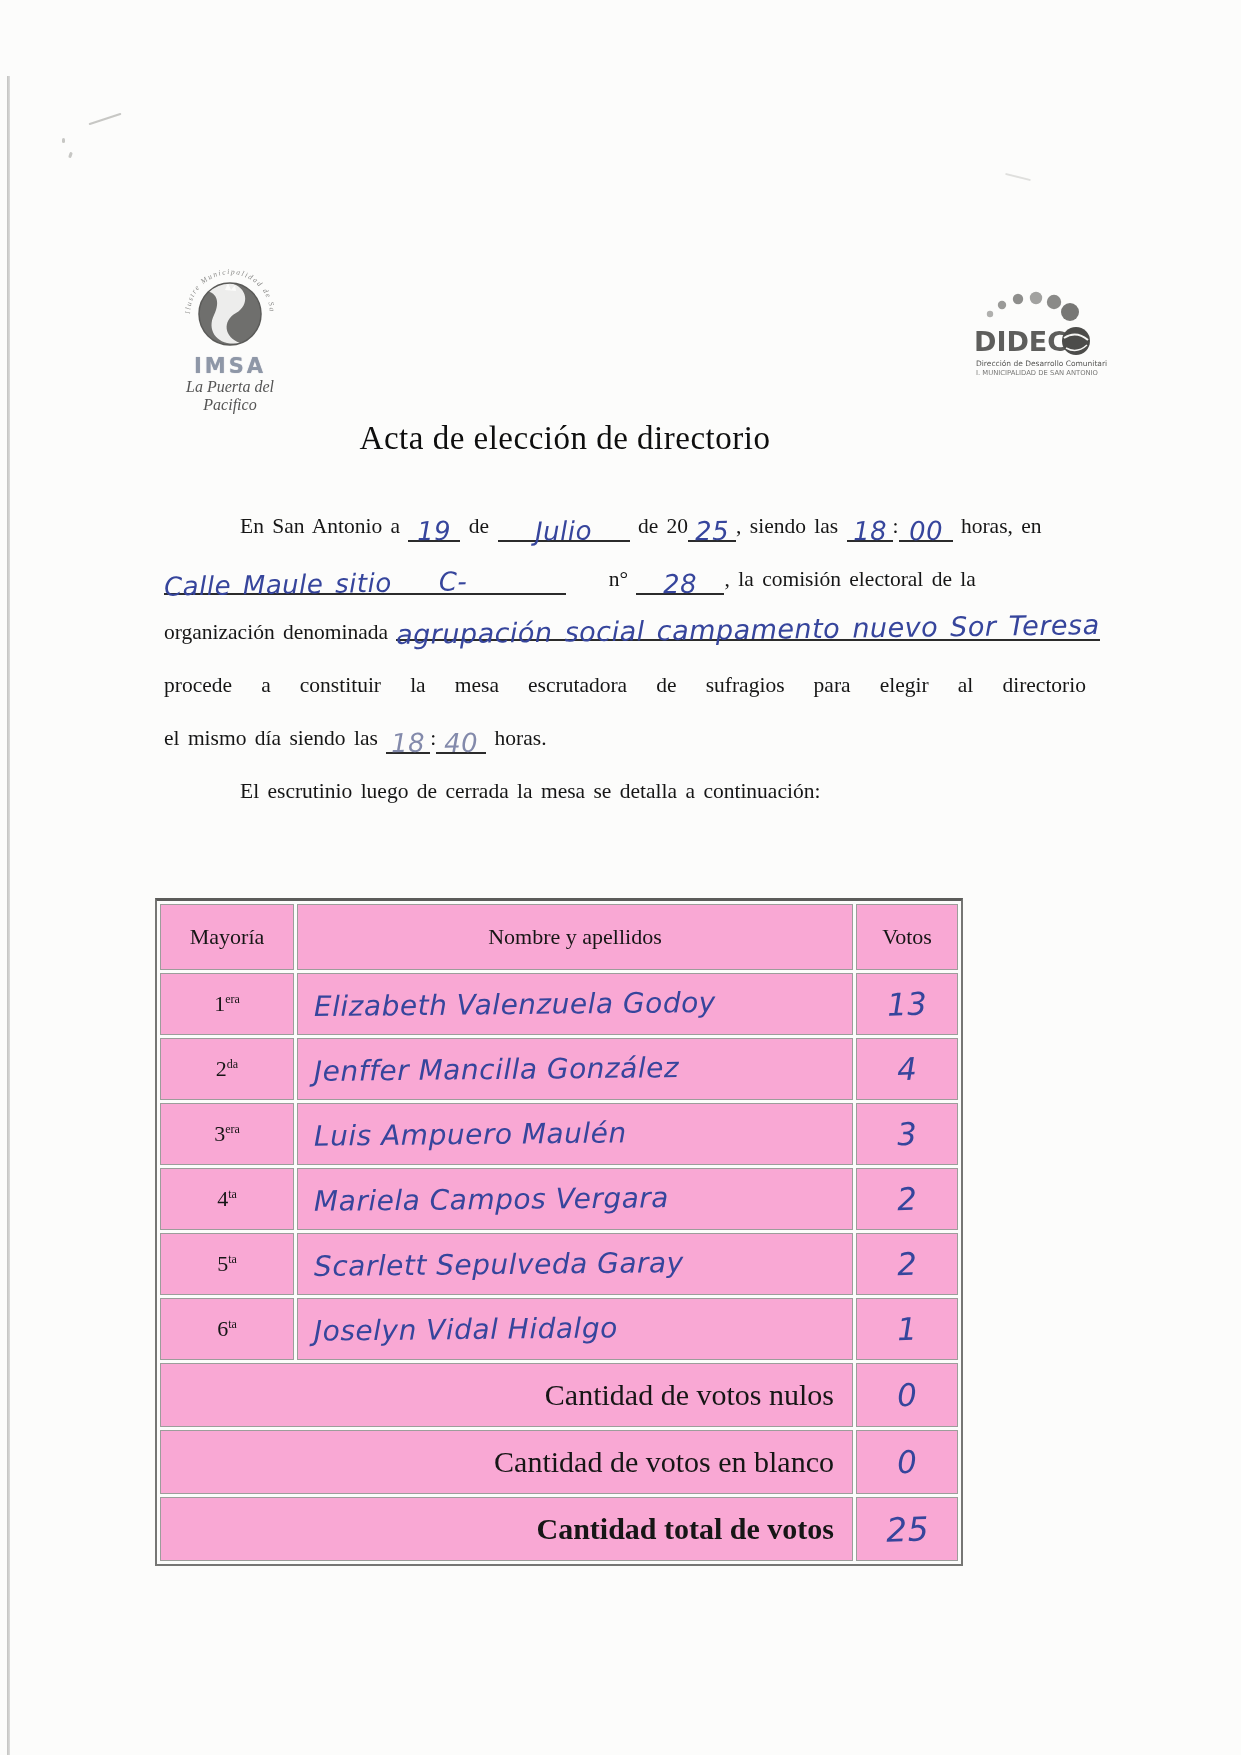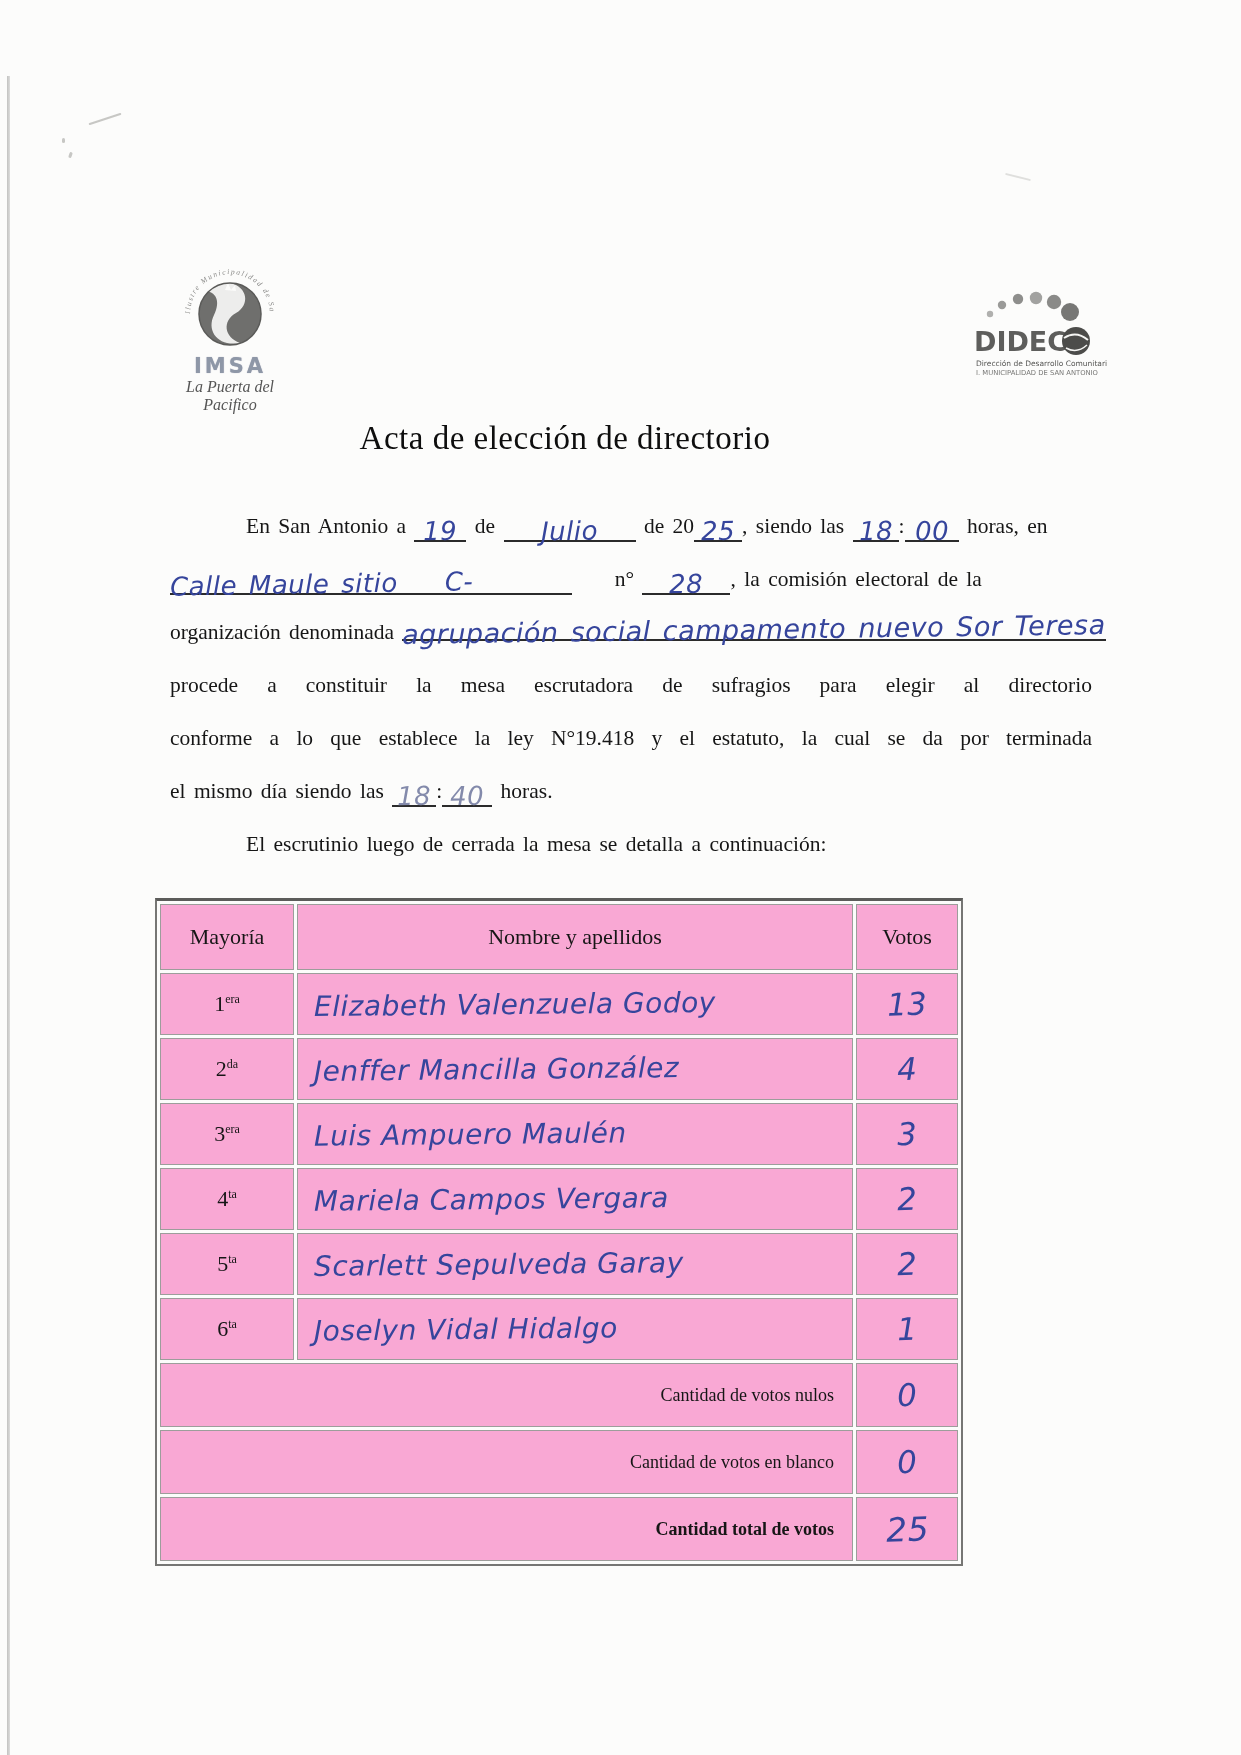--- a/index.html
+++ b/index.html
@@ -29,21 +29,21 @@
   .imsa-tagline { font-style:italic; font-size:16px; color:#555; margin-top:0;
     font-family:"Liberation Serif", serif; }
   .dideco { position:absolute; left:942px; top:288px; width:165px; }
 
   
   .title { position:absolute; left:105px; top:420px; width:920px;
     text-align:center; font-size:33px; font-weight:normal; color:#0e0e0e;
     letter-spacing:.5px; }
 
   
-  .para { position:absolute; left:170px; top:500px; width:922px;
+  .para { position:absolute; left:164px; top:500px; width:922px;
     font-size:21.5px; line-height:53px; word-spacing:3px; }
   .pline { white-space:nowrap; }
   .indent { padding-left:76px; }
   .just { text-align:justify; text-align-last:justify; white-space:normal; }
   .hw { font-family:"DejaVu Sans", sans-serif; font-style:italic;
     color:#36459c; white-space:pre; letter-spacing:.5px; }
   .blank { display:inline-flex; justify-content:center; align-items:flex-end;
     border-bottom:2px solid #2b2b2b; height:32px; vertical-align:-7px;
     position:relative; }
   .blank .hw { font-size:26px; line-height:24px; margin-bottom:-3px;
@@ -66,21 +66,21 @@
   table.results th, table.results td { border:1px solid #9d9d9b; background:#f9a8d4; }
   th.h-mayoria { width:134px; height:66px; font-size:22px; font-weight:normal; }
   th.h-nombre { width:556px; font-size:22px; font-weight:normal; }
   th.h-votos { width:102px; font-size:22px; font-weight:normal; }
   td.ord { text-align:center; font-size:22px; height:62px; }
   td.ord sup { font-size:12px; }
   td.name { padding-left:16px; }
   td.name .hw { font-size:28px; transform:rotate(-0.6deg); display:inline-block; }
   td.votes { text-align:center; }
   td.votes .hw { font-size:31px; display:inline-block; transform:rotate(-2deg); }
-  td.sumlabel { text-align:right; padding-right:18px; font-size:18px; height:64px; }
+  td.sumlabel { text-align:right; padding-right:18px; font-size:30px; height:64px; }
   tr.total td.sumlabel { font-weight:bold; }
   tr.total td.votes .hw { font-size:33px; }
   sup { line-height:0; }
 </style>
 </head>
 <body>
 
 <div class="page">
 
   <div class="scan-left-edge"></div>
@@ -163,21 +163,20 @@
     </div>
 
     <div class="pline flexline">
       <span>organización denominada</span>
       <span class="blank b-org">
           <span class="hw">agrupación social campamento nuevo Sor Teresa</span>
         </span>
     </div>
 
     <div class="pline just">procede a constituir la mesa escrutadora de sufragios para elegir al directorio</div>
-    <div class="pline just">conforme a lo que establece la ley N°19.418 y el estatuto, la cual se da por terminada</div>
 
     <div class="pline">
       <span>el mismo día siendo las</span>
       <span class="blank b-ehour">
           <span class="hw">18</span>
         </span><span>:</span><span class="blank b-emin">
           <span class="hw">40</span>
         </span>
       <span>horas.</span>
     </div>

